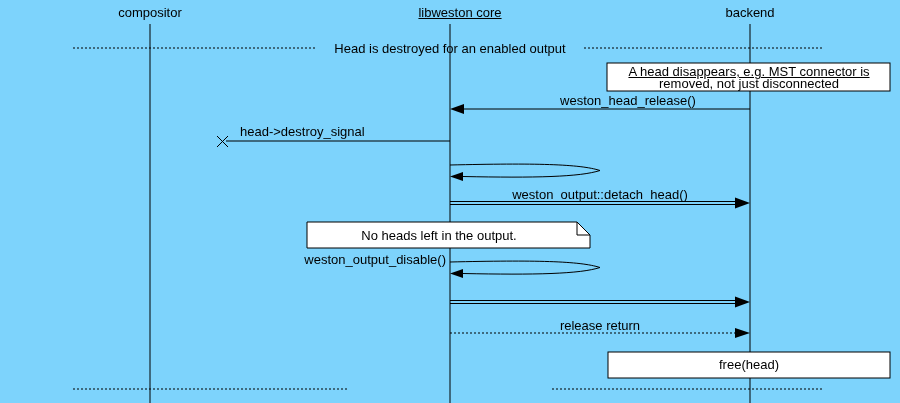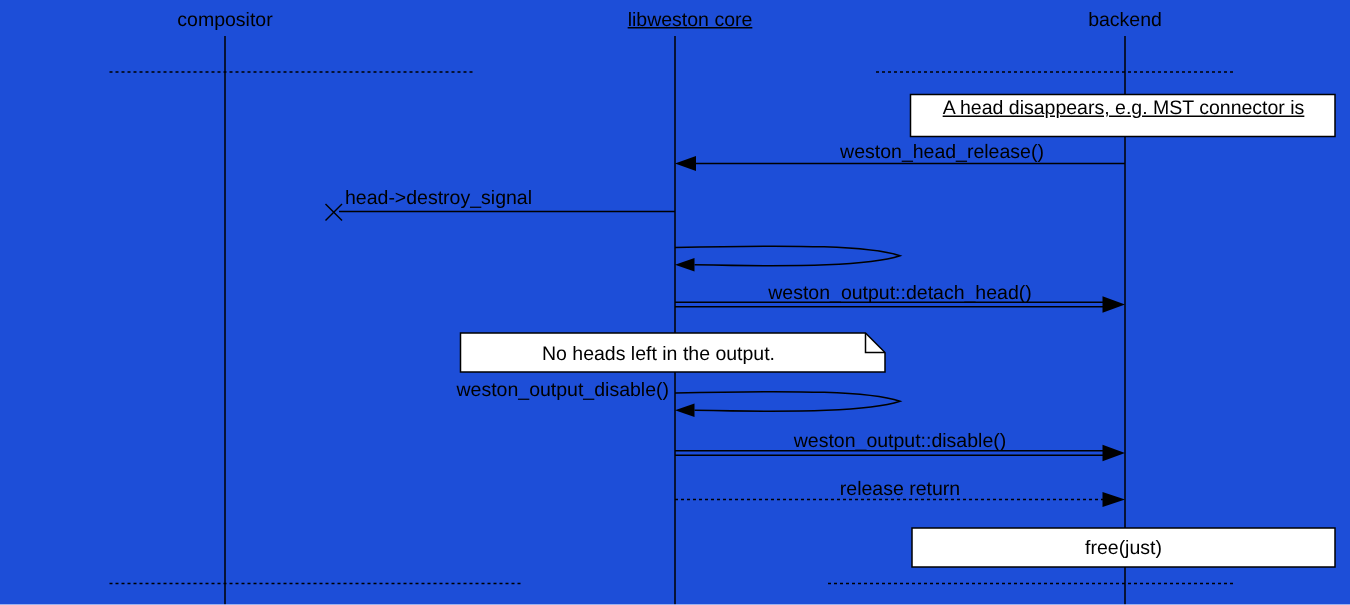--- a/index.html
+++ b/index.html
@@ -1,19 +1,19 @@
 <!DOCTYPE html>
 <html><head>
 <meta charset="utf-8">
 <style>
   html,body{margin:0;padding:0;background:#ffffff;}
   #diagram{
     position:relative;
     width:900px;height:403px;
-    background:#1d4ed8;
+    background:#7dd3fc;
     font-family:"Liberation Sans", sans-serif;
     color:#000;
     overflow:hidden;
   }
   #gfx{position:absolute;left:0;top:0;}
   .lbl{
     position:absolute;
     font-size:13px;
     line-height:13px;
     white-space:nowrap;
@@ -68,27 +68,28 @@
     <rect x="608" y="352" width="282" height="26" fill="#ffffff" stroke="#000" stroke-width="1"></rect>
 
     <line x1="73" y1="389" x2="348" y2="389" stroke="#000" stroke-width="1" stroke-dasharray="2 2"></line>
     <line x1="552" y1="389" x2="823" y2="389" stroke="#000" stroke-width="1" stroke-dasharray="2 2"></line>
   </svg>
 
   <div class="lbl ctr" style="left:150px;top:6px;">compositor</div>
   <div class="lbl ctr" style="left:460px;top:6px;text-decoration:underline;">libweston core</div>
   <div class="lbl ctr" style="left:750px;top:6px;">backend</div>
 
+  <div class="lbl ctr" style="left:450px;top:42px;">Head is destroyed for an enabled output</div>
 
   <div class="lbl ctr" style="left:749px;top:65px;text-decoration:underline;">A head disappears, e.g. MST connector is</div>
+  <div class="lbl ctr" style="left:749px;top:77px;">removed, not just disconnected</div>
 
   <div class="lbl ctr" style="left:628px;top:94px;">weston_head_release()</div>
-  <div class="lbl" style="left:230px;top:125px;">head-&gt;destroy_signal</div>
+  <div class="lbl" style="left:240px;top:125px;">head-&gt;destroy_signal</div>
   <div class="lbl ctr" style="left:600px;top:188px;">weston_output::detach_head()</div>
   <div class="lbl rt" style="left:446px;top:253px;">weston_output_disable()</div>
-  <div class="lbl ctr" style="left:600px;top:287px;">weston_output::disable()</div>
   <div class="lbl ctr" style="left:600px;top:319px;">release return</div>
 
   <div class="lbl ctr" style="left:439px;top:229px;">No heads left in the output.</div>
 
-  <div class="lbl ctr" style="left:749px;top:358px;">free(just)</div>
+  <div class="lbl ctr" style="left:749px;top:358px;">free(head)</div>
 
 </div>
 
 </body></html>

